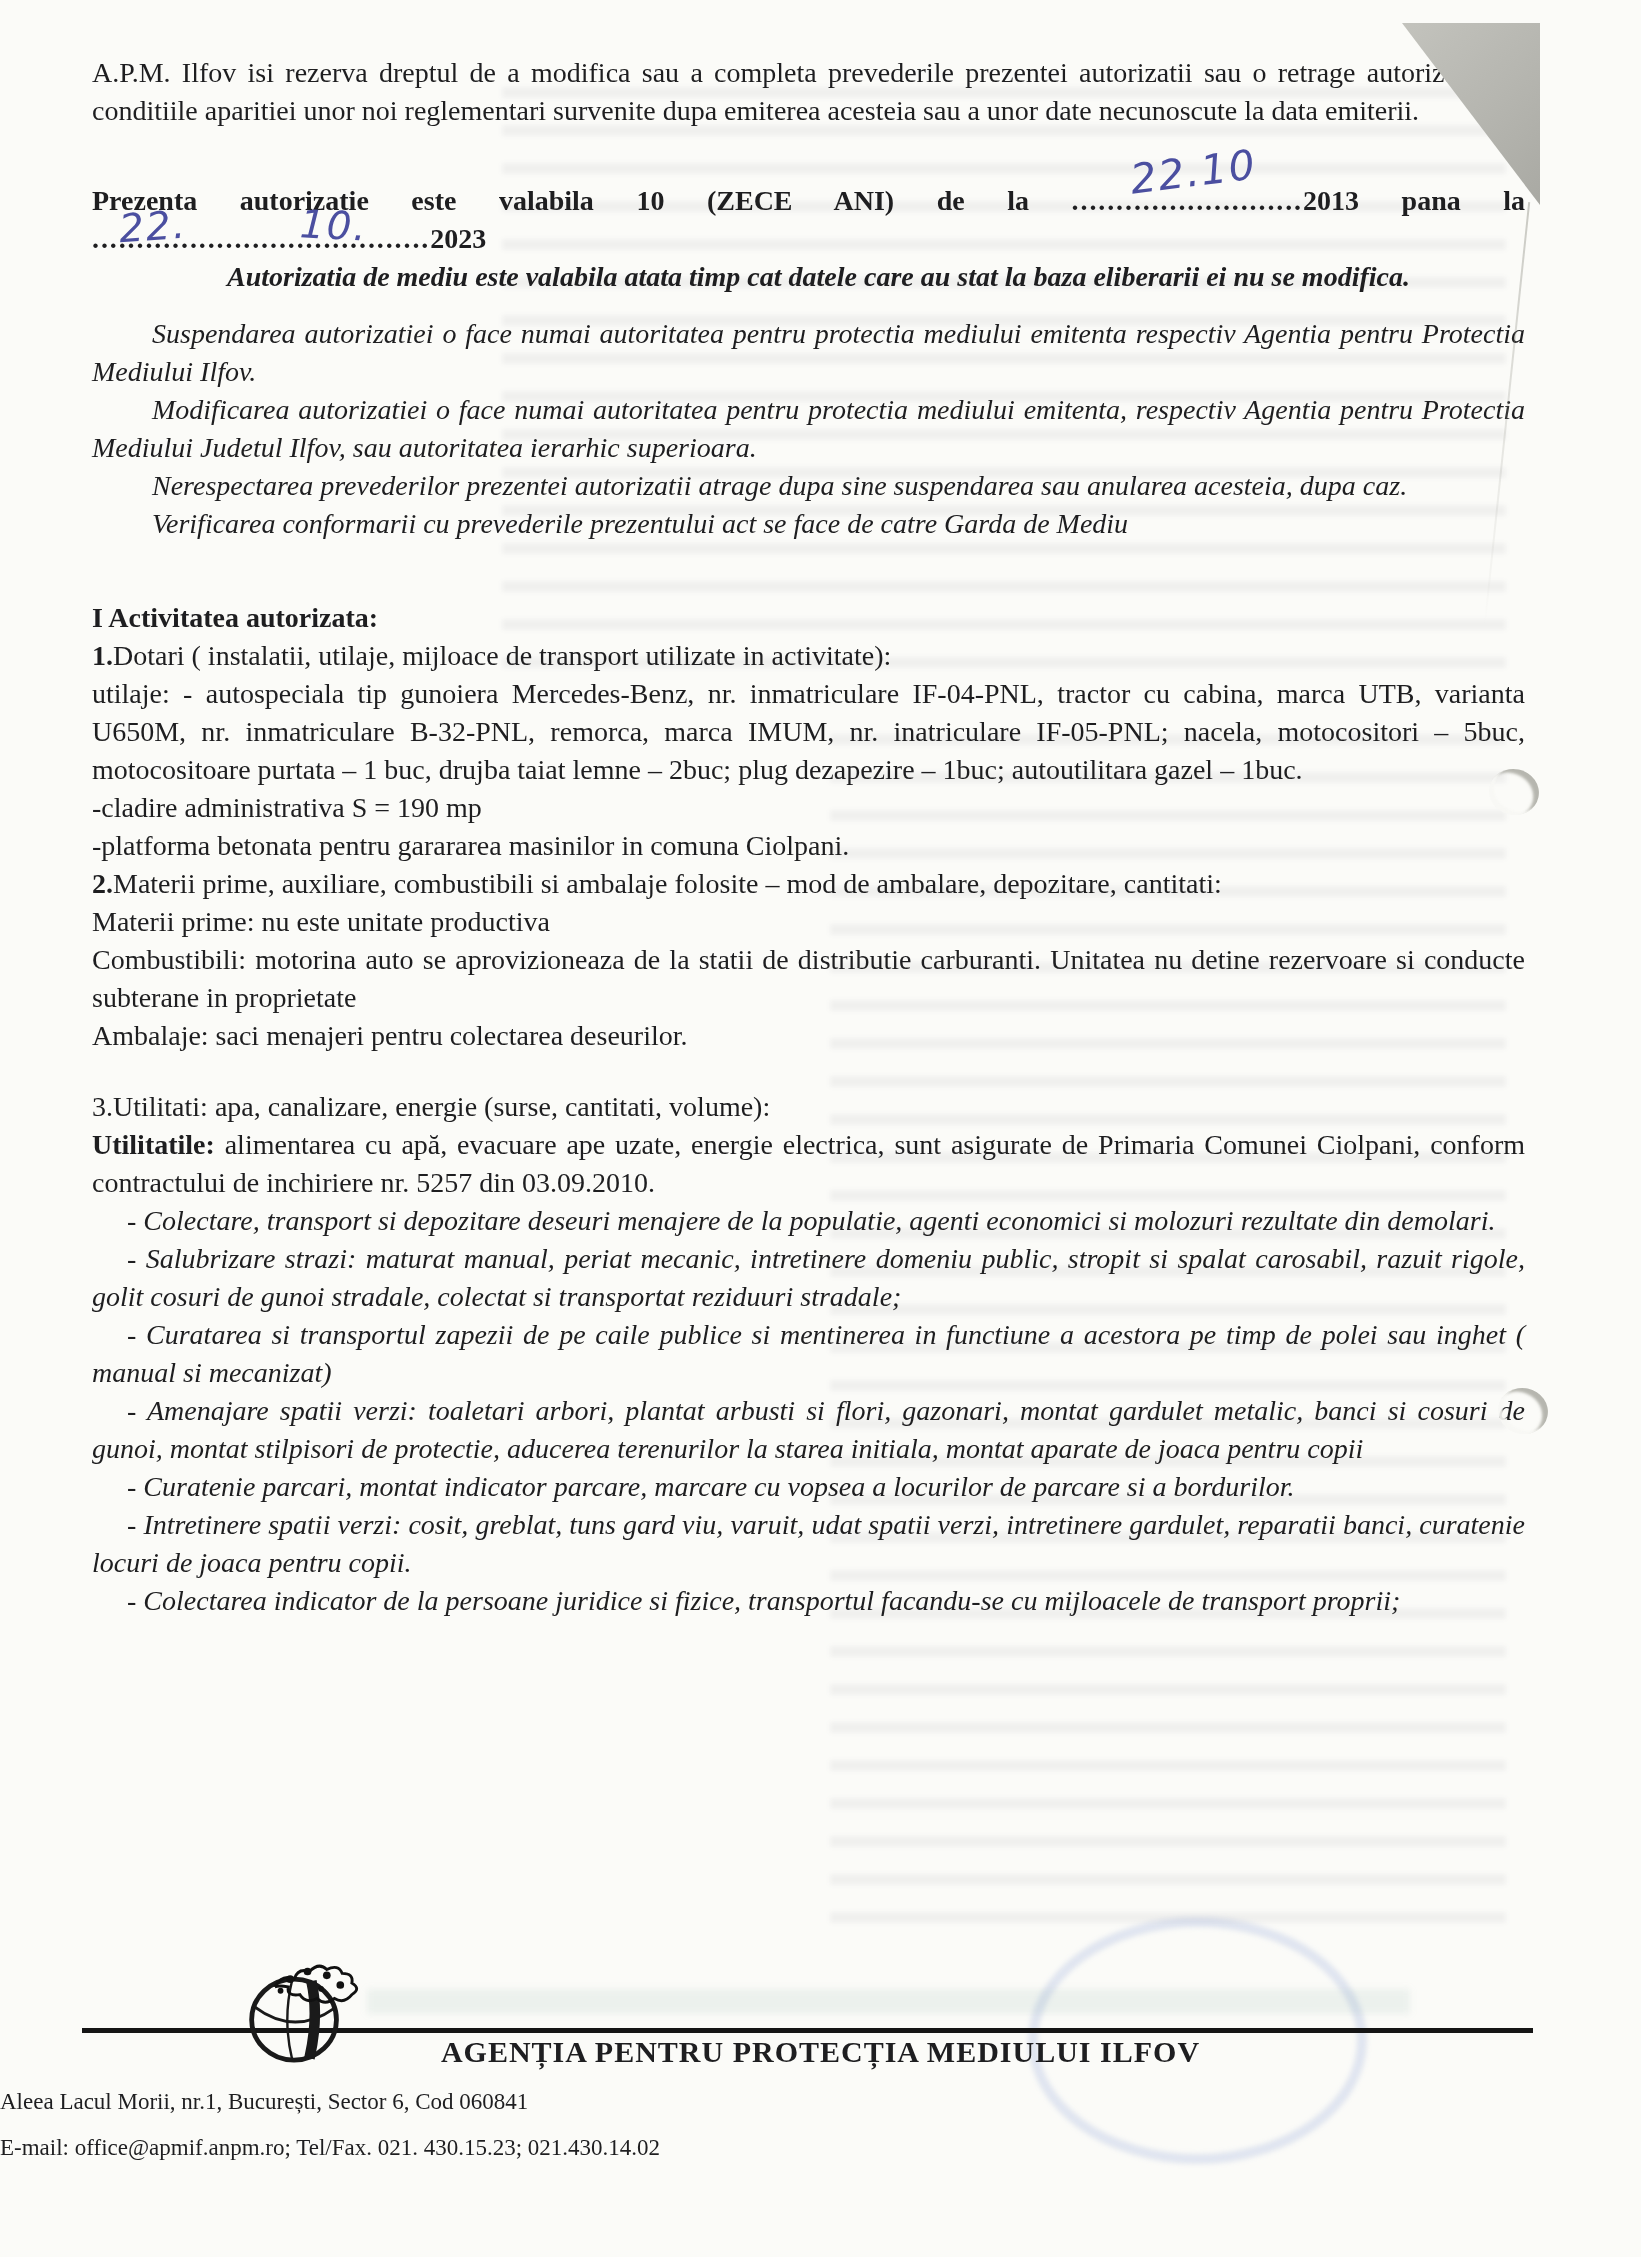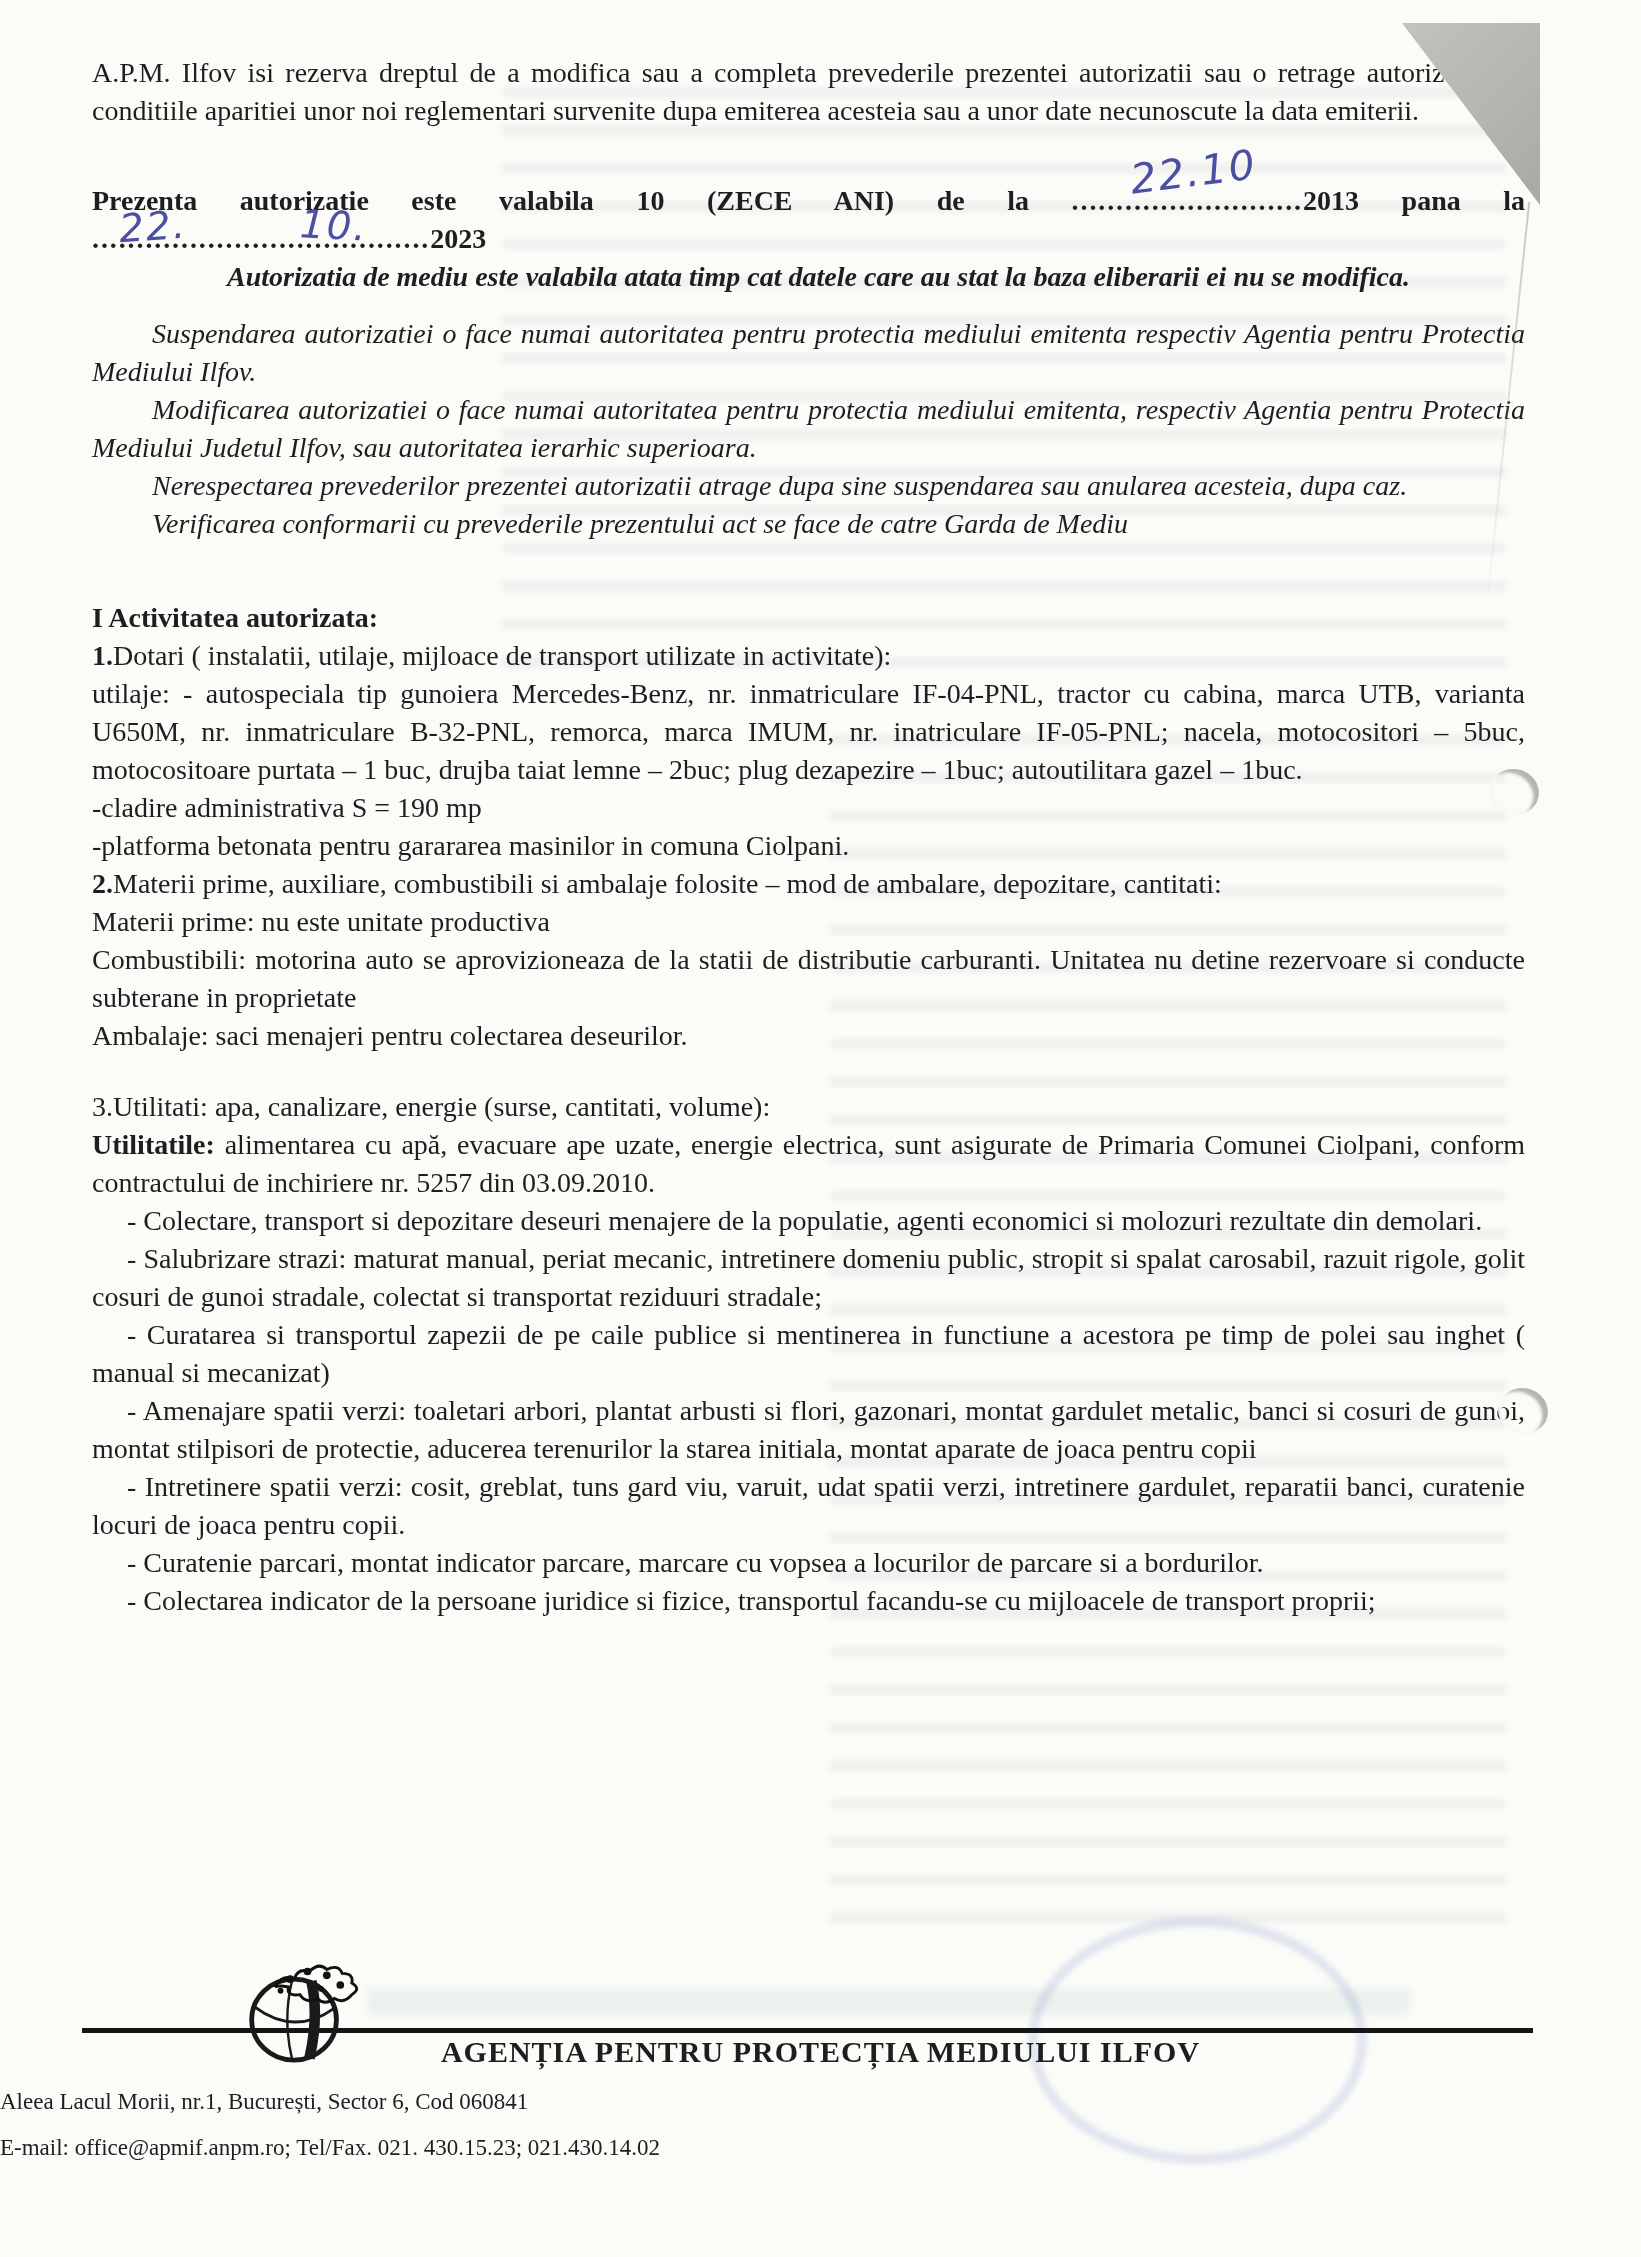--- a/index.html
+++ b/index.html
@@ -37,21 +37,21 @@
   }
   .hand-from{top:-29px;left:58px;font-size:41px;transform:rotate(-7deg);}
   .hand-d{top:-11.6px;left:27px;font-size:39px;transform:rotate(-4deg);}
   .hand-m{top:-13.5px;left:208px;font-size:39px;transform:rotate(3deg);}
   .note{font-weight:bold;font-style:italic;text-indent:135px;text-align:justify;margin-bottom:19.3px;}
   .legal{font-style:italic;text-indent:60px;text-align:justify;}
   .verif{font-style:italic;font-weight:normal;text-indent:60px;margin-bottom:56px;}
   .sec-head{font-weight:bold;}
   .gap34{margin-top:33px;}
   .gap68{margin-top:66px;}
-  .phase{text-indent:35px;text-align:justify;}
+  .phase{text-indent:35px;text-align:justify;font-style:italic;}
   
   .footer{position:absolute;left:0;top:2028px;width:1641px;z-index:3;}
   .rule{margin:0 108px 0 82px;height:4.8px;background:#151515;}
   .f-agency{text-align:center;font-weight:bold;font-size:30px;letter-spacing:1px;margin-top:2px;}
   .f-line{text-align:left;font-size:23px;margin-top:20px;}
   
   .fold{
     position:absolute;top:23px;left:1402px;width:138px;height:182px;
     background:linear-gradient(135deg,#c3c3bd 0%,#b4b4ae 60%,#a9a9a3 100%);
     clip-path:polygon(0 0,100% 0,100% 100%);
@@ -141,22 +141,22 @@
     <p class="just">Combustibili: motorina auto se aprovizioneaza de la statii de distributie carburanti. Unitatea nu detine rezervoare si conducte subterane in proprietate</p>
     <p>Ambalaje: saci menajeri pentru colectarea deseurilor.</p>
 
     <p class="gap34">3.Utilitati: apa, canalizare, energie (surse, cantitati, volume):</p>
     <p class="just"><span class="b">Utilitatile:</span><span> alimentarea cu apă, evacuare ape uzate, energie electrica, sunt asigurate de Primaria Comunei Ciolpani, conform contractului de inchiriere nr. 5257 din 03.09.2010.</span></p>
 
     <p class="phase">- Colectare, transport si depozitare deseuri menajere de la populatie, agenti economici si molozuri rezultate din demolari.</p>
     <p class="phase">-  Salubrizare strazi: maturat manual, periat mecanic, intretinere domeniu public, stropit si spalat carosabil, razuit rigole, golit cosuri de gunoi stradale, colectat si transportat reziduuri stradale;</p>
     <p class="phase">-  Curatarea  si transportul zapezii de pe caile publice si mentinerea in functiune a acestora pe timp de polei sau inghet ( manual si mecanizat)</p>
     <p class="phase">- Amenajare spatii verzi: toaletari arbori, plantat arbusti si flori, gazonari, montat gardulet metalic, banci si cosuri de gunoi, montat stilpisori de protectie, aducerea terenurilor la starea initiala, montat aparate de joaca pentru copii</p>
+    <p class="phase">- Curatenie parcari, montat indicator parcare, marcare cu vopsea a locurilor de parcare si a bordurilor.</p>
     <p class="phase">- Intretinere spatii verzi: cosit, greblat, tuns gard viu, varuit, udat spatii verzi, intretinere gardulet, reparatii banci, curatenie locuri de joaca pentru copii.</p>
-    <p class="phase">- Curatenie parcari, montat indicator parcare, marcare cu vopsea a locurilor de parcare si a bordurilor.</p>
     <p class="phase">- Colectarea indicator de la persoane juridice si fizice, transportul facandu-se cu mijloacele de transport proprii;</p>
 
   </div>
 
   <svg class="doodle" viewBox="0 0 150 110" aria-hidden="true">
     <ellipse cx="60" cy="64" rx="44" ry="42" fill="none" stroke="#1a1a1a" stroke-width="5"></ellipse>
     <path d="M18 50 Q60 82 102 52" fill="none" stroke="#1a1a1a" stroke-width="3"></path>
     <path d="M58 23 Q48 64 58 105" fill="none" stroke="#1a1a1a" stroke-width="2.5"></path>
     <path d="M78 24 Q86 60 76 104" fill="none" stroke="#1a1a1a" stroke-width="11"></path>
     <path d="M40 30 q8 -14 20 -8 q4 -12 16 -8 q10 -10 18 -2 q12 -6 16 4 q12 0 10 10 q10 6 0 12 q-8 10 -18 4 q-10 8 -18 0 q-12 6 -18 -4 q-14 2 -12 -8 q-10 -2 -14 0" fill="none" stroke="#111" stroke-width="3"></path>

